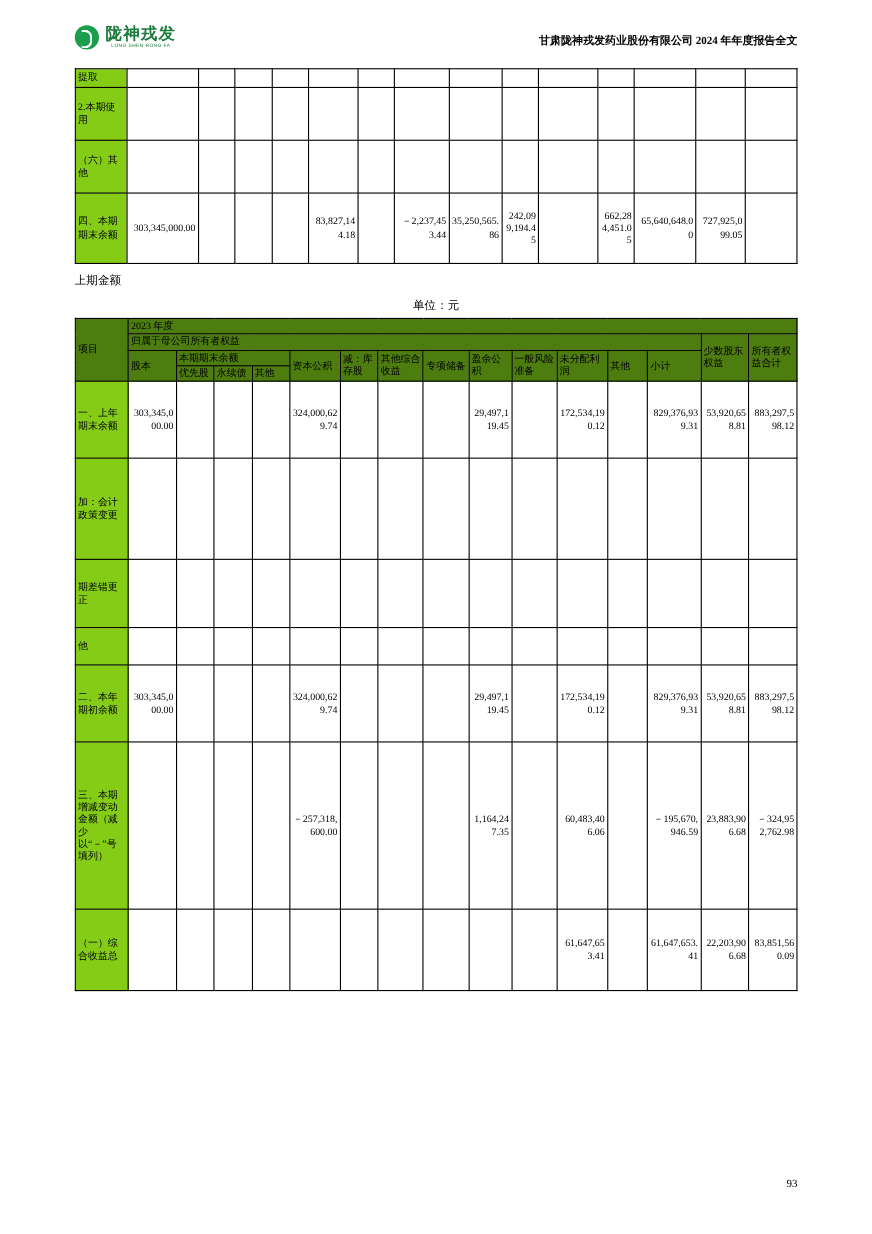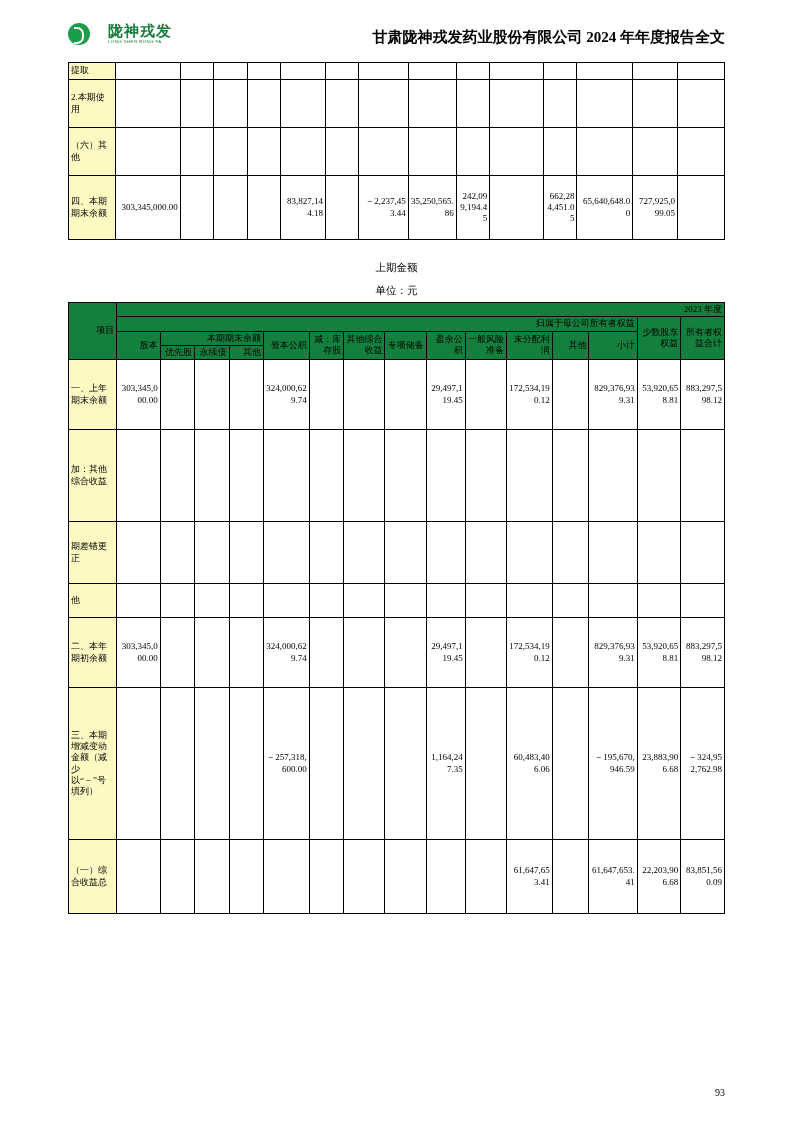--- a/index.html
+++ b/index.html
@@ -26,22 +26,23 @@
   .header {
     position: relative;
     height: 62px;
     display: flex;
     align-items: center;
     justify-content: space-between;
   }
   .logo {
     display: flex;
     align-items: center;
-    gap: 18px;
+    gap: 6px;
     margin-top: 6px;
+    text-align: center;
   }
   .logo-mark {
     width: 22px;
     height: 22px;
     border-radius: 50%;
     background: #1a9e4b;
     position: relative;
     flex: none;
   }
   .logo-mark::after {
@@ -67,21 +68,21 @@
     color: #1a7b3c;
     letter-spacing: 1px;
   }
   .logo-en {
     font-family: "Liberation Sans", sans-serif;
     font-size: 4.4px;
     color: #1a7b3c;
     letter-spacing: 0.4px;
   }
   .header-title {
-    font-size: 15px;
+    font-size: 10px;
     font-weight: bold;
     font-family: "Liberation Serif", serif;
     margin-top: 12px;
     white-space: nowrap;
     margin-left: 21px;
   }
   
   table {
     border-collapse: collapse;
     table-layout: fixed;
@@ -93,47 +94,46 @@
     border: 1px solid #000;
     padding: 1px 2px;
     vertical-align: middle;
     word-break: break-all;
     font-weight: normal;
   }
   .t-top td {
     height: 14px;
   }
   .lbl {
-    background: #fef9c3;
+    background: #84cc16;
     text-align: left;
   }
   .num {
     text-align: right;
     font-family: "Liberation Serif", serif;
   }
   .hdr {
-    background: #15803d;
-    text-align: right;
+    background: #4d7c0f;
+    text-align: left;
     font-size: 9px;
   }
   .sub-note {
-    margin-top: 21px;
+    margin-top: 8px;
     font-size: 10.5px;
-    text-align: center;
   }
   .unit {
     text-align: center;
     font-size: 10.5px;
     width: 657px;
     margin: 9px 0 4px 0;
   }
   .page-num {
     position: absolute;
     right: 68px;
-    bottom: 24px;
+    bottom: 40px;
     font-size: 10px;
     font-family: "Liberation Serif", serif;
   }
 </style>
 </head>
 <body>
 
 <div class="page">
 
   <div class="header">
@@ -302,21 +302,21 @@
         <td class="num"></td>
         <td class="num">29,497,119.45</td>
         <td class="num"></td>
         <td class="num">172,534,190.12</td>
         <td class="num"></td>
         <td class="num">829,376,939.31</td>
         <td class="num">53,920,658.81</td>
         <td class="num">883,297,598.12</td>
       </tr>
       <tr style="height:92px">
-        <td class="lbl">加：其他综合收益</td>
+        <td class="lbl">加：会计政策变更</td>
         <td class="num"></td>
         <td class="num"></td>
         <td class="num"></td>
         <td class="num"></td>
         <td class="num"></td>
         <td class="num"></td>
         <td class="num"></td>
         <td class="num"></td>
         <td class="num"></td>
         <td class="num"></td>

